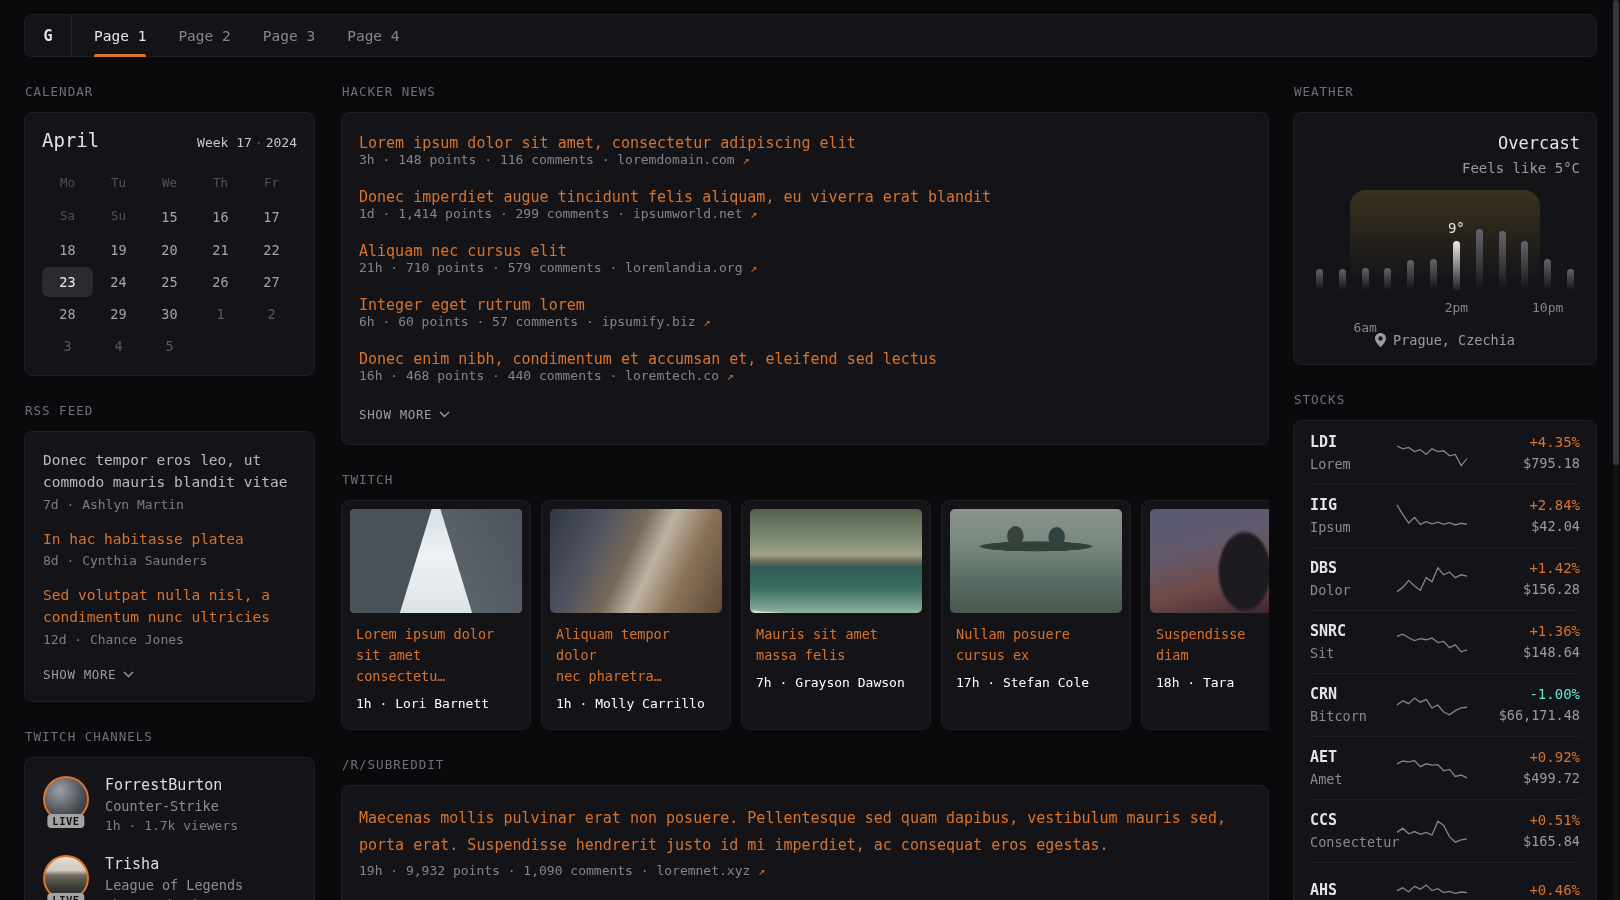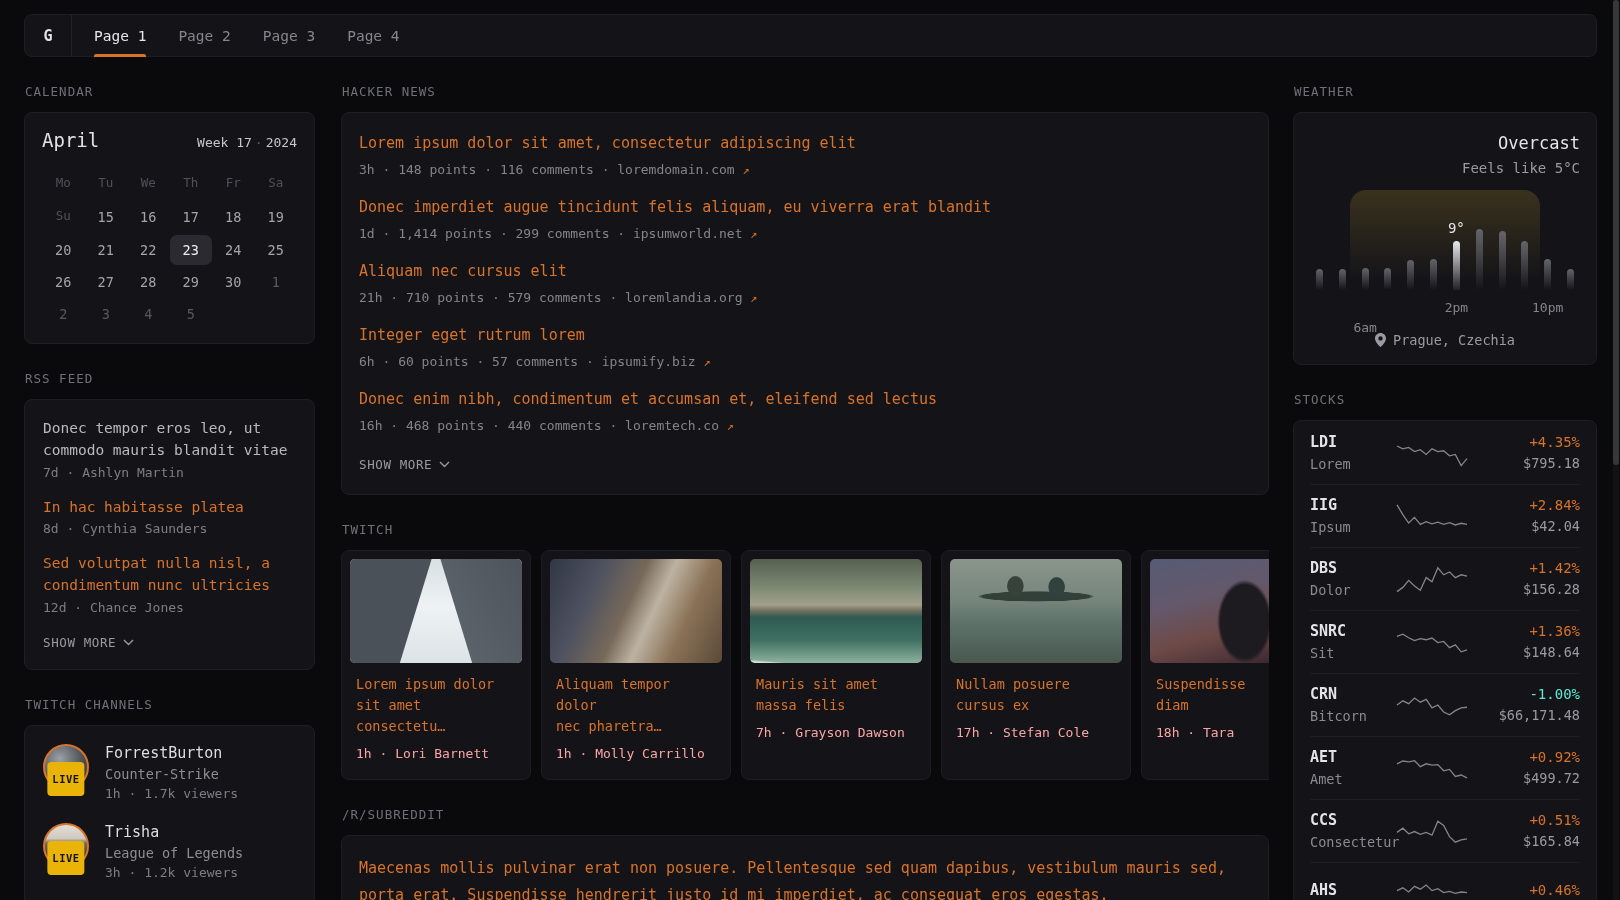--- a/index.html
+++ b/index.html
@@ -50,21 +50,21 @@
     font-size:12.5px; letter-spacing:0.6px; color:#9a9aa2; cursor:pointer;
   }
   .show-more svg { stroke:#9a9aa2; }
   
   .cal-card { padding:16px 17px 14px; }
   .cal-head { display:flex; justify-content:space-between; align-items:baseline; }
   .cal-month { font-size:19px; color:#e2e2e6; }
   .cal-weekyear { font-size:13px; color:#c6c6cc; }
   .cal-weekyear .sep { color:#5a5a61; padding:0 3px; }
   .cal-grid {
-    margin-top:18px; display:grid; grid-template-columns:repeat(6,1fr);
+    margin-top:18px; display:grid; grid-template-columns:repeat(5,1fr);
     row-gap:2px; text-align:center;
   }
   .cal-dow { font-size:12.5px; color:#50505a; padding:6px 0 10px; }
   .cal-cell {
     font-size:13.5px; color:#a4a4ac; padding:7px 0; border-radius:7px;
   }
   .cal-cell.muted { color:#585860; }
   .cal-cell.selected { background:#2a2a30; color:#eeeef2; }
   
   .rss-card { padding:18px; }
@@ -79,31 +79,31 @@
   .avatar {
     width:46px; height:46px; border-radius:50%;
     border:2px solid #d8742c;
   }
   .avatar.offline { border-color:#9a9aa0; }
   .avatar-forrest { background:radial-gradient(circle at 35% 30%, #9aa0a6, #4e5358 55%, #26292c); }
   .avatar-trisha  { background:linear-gradient(180deg,#e3ded6 0%,#cfc9bf 32%,#6f675c 44%,#3b3b38 72%,#23221f); }
   .avatar-kendall { background:radial-gradient(circle at 50% 35%, #e8d9c4, #b89a7e 60%, #6e5a48); }
   .live-badge {
     position:absolute; left:50%; bottom:-6px; transform:translateX(-50%);
-    background:#eab308; color:#131316; font-size:10.5px; font-weight:bold;
-    padding:11px 5px; border-radius:4px; letter-spacing:0.5px;
+    background:#a3a3a3; color:#131316; font-size:10.5px; font-weight:bold;
+    padding:1px 5px; border-radius:4px; letter-spacing:0.5px;
   }
   .ch-name { font-size:15px; color:#dedee2; }
   .ch-game { font-size:13.5px; color:#8d8d95; margin-top:4px; }
   .ch-meta { font-size:13px; color:#7d7d86; margin-top:4px; }
   
   .hn-card { padding:21px 17px; }
   .hn-item { margin-bottom:21px; }
   .hn-title { display:block; font-size:15px; color:#d8732b; text-decoration:none; }
-  .hn-meta { margin-top:10px; font-size:13px; color:#84848c; }
+  .hn-meta { margin-top:0; font-size:13px; color:#84848c; }
   .arrow { color:#d8732b; font-size:12px; }
   .sub-card { padding:19px 17px; height:160px; }
   .sub-title { display:block; font-size:15px; line-height:1.8; color:#d8732b; text-decoration:none; }
   .sub-meta { margin-top:4px; font-size:13px; color:#84848c; }
   
   .video-row { display:flex; gap:10px; overflow:hidden; width:928px; }
   .video-card { flex:0 0 190px; background:#141418; border:1px solid #1e1e23; border-radius:8px; padding:8px; cursor:pointer; }
   .thumb { height:104px; border-radius:5px; position:relative; overflow:hidden; }
   .thumb-pillars { background:linear-gradient(180deg,#d7e0e4,#eef2f4 45%,#dce3e7); }
   .thumb-pillars::before {
@@ -128,21 +128,21 @@
       radial-gradient(ellipse 5% 10% at 38% 26%, #37423a 90%, transparent),
       radial-gradient(ellipse 5% 10% at 62% 27%, #2f423e 90%, transparent),
       radial-gradient(ellipse 34% 5% at 50% 36%, #33403a 92%, transparent);
   }
   .thumb-fog { background:linear-gradient(165deg,#555b74 0%,#64586b 35%,#6e4a47 62%,#54383c 78%,#241d26 100%); }
   .thumb-fog::after {
     content:""; position:absolute; inset:0;
     background:radial-gradient(ellipse 16% 40% at 55% 60%, #1d1a20 88%, transparent);
   }
   .v-title { margin:11px 6px 0; font-size:13.5px; line-height:1.55; color:#d8732b; }
-  .v-meta  { margin:9px 6px 10px; font-size:13px; color:#fca5a5; }
+  .v-meta  { margin:9px 6px 10px; font-size:13px; color:#ffffff; }
   
   .weather-card { padding:20px 16px 16px; text-align:right; }
   .w-cond { font-size:17px; color:#e6e6ea; }
   .w-feels { font-size:14px; color:#9a9aa2; margin-top:7px; }
   .w-chart { position:relative; height:92px; margin:22px 6px 0; }
   .w-daylight {
     position:absolute; top:-8px; bottom:0; border-radius:16px 16px 0 0;
     background:linear-gradient(to bottom, rgba(90,74,34,0.55), rgba(90,74,34,0) 90%);
   }
   .w-bars {

